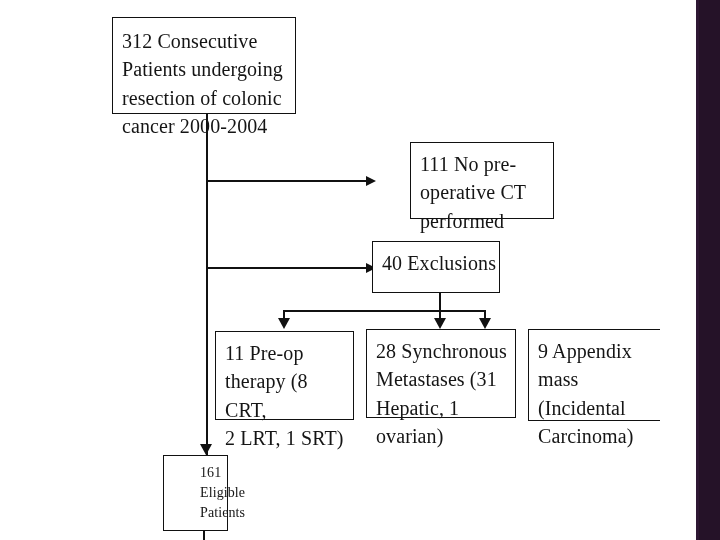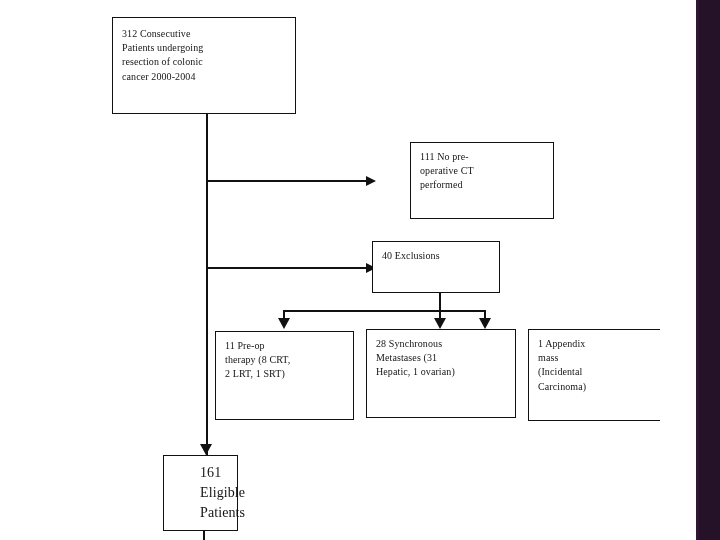--- a/index.html
+++ b/index.html
@@ -44,40 +44,40 @@
     overflow: hidden;
   }
 
   
   .node {
     position: absolute;
     box-sizing: border-box;
     background: #ffffff;
     border: 1.6px solid #111111;
     color: #151515;
-    font-size: 10px;
+    font-size: 20px;
     line-height: 1.42;
     padding: 7px 0 0 9px;
     letter-spacing: .1px;
   }
   .node.open-right {
     border-right: none;
   }
   .node .txt {
     display: block;
     white-space: pre-line;
   }
 
   #node-top      { left: 112px; top: 17px;  width: 184px; height: 97px; padding-top: 9px; }
   #node-noct     { left: 376px; top: 142px; width: 144px; height: 77px; margin-left: 34px; }
   #node-excl     { left: 372px; top: 241px; width: 128px; height: 52px; }
   #node-preop    { left: 215px; top: 331px; width: 139px; height: 89px; }
   #node-mets     { left: 366px; top: 329px; width: 150px; height: 89px; }
   #node-appendix { left: 528px; top: 329px; width: 132px; height: 92px; }
-  #node-elig     { left: 163px; top: 455px; width: 75px; height: 76px; font-size: 14px; padding-left: 36px; }
+  #node-elig     { left: 163px; top: 455px; width: 65px; height: 76px; font-size: 14px; padding-left: 36px; }
 
   
   .vline {
     position: absolute;
     width: 2px;
     background: #111111;
   }
   .hline {
     position: absolute;
     height: 2px;
@@ -174,21 +174,21 @@
 2 LRT, 1 SRT)</span>
     </div>
 
     <div class="node" id="node-mets">
       <span class="txt">28 Synchronous
 Metastases (31
 Hepatic, 1 ovarian)</span>
     </div>
 
     <div class="node open-right" id="node-appendix">
-      <span class="txt">1 Appendix
+      <span class="txt">9 Appendix
 mass
 (Incidental
 Carcinoma)</span>
     </div>
 
     <div class="node" id="node-elig">
       <span class="txt">161
 Eligible
 Patients</span>
     </div>

